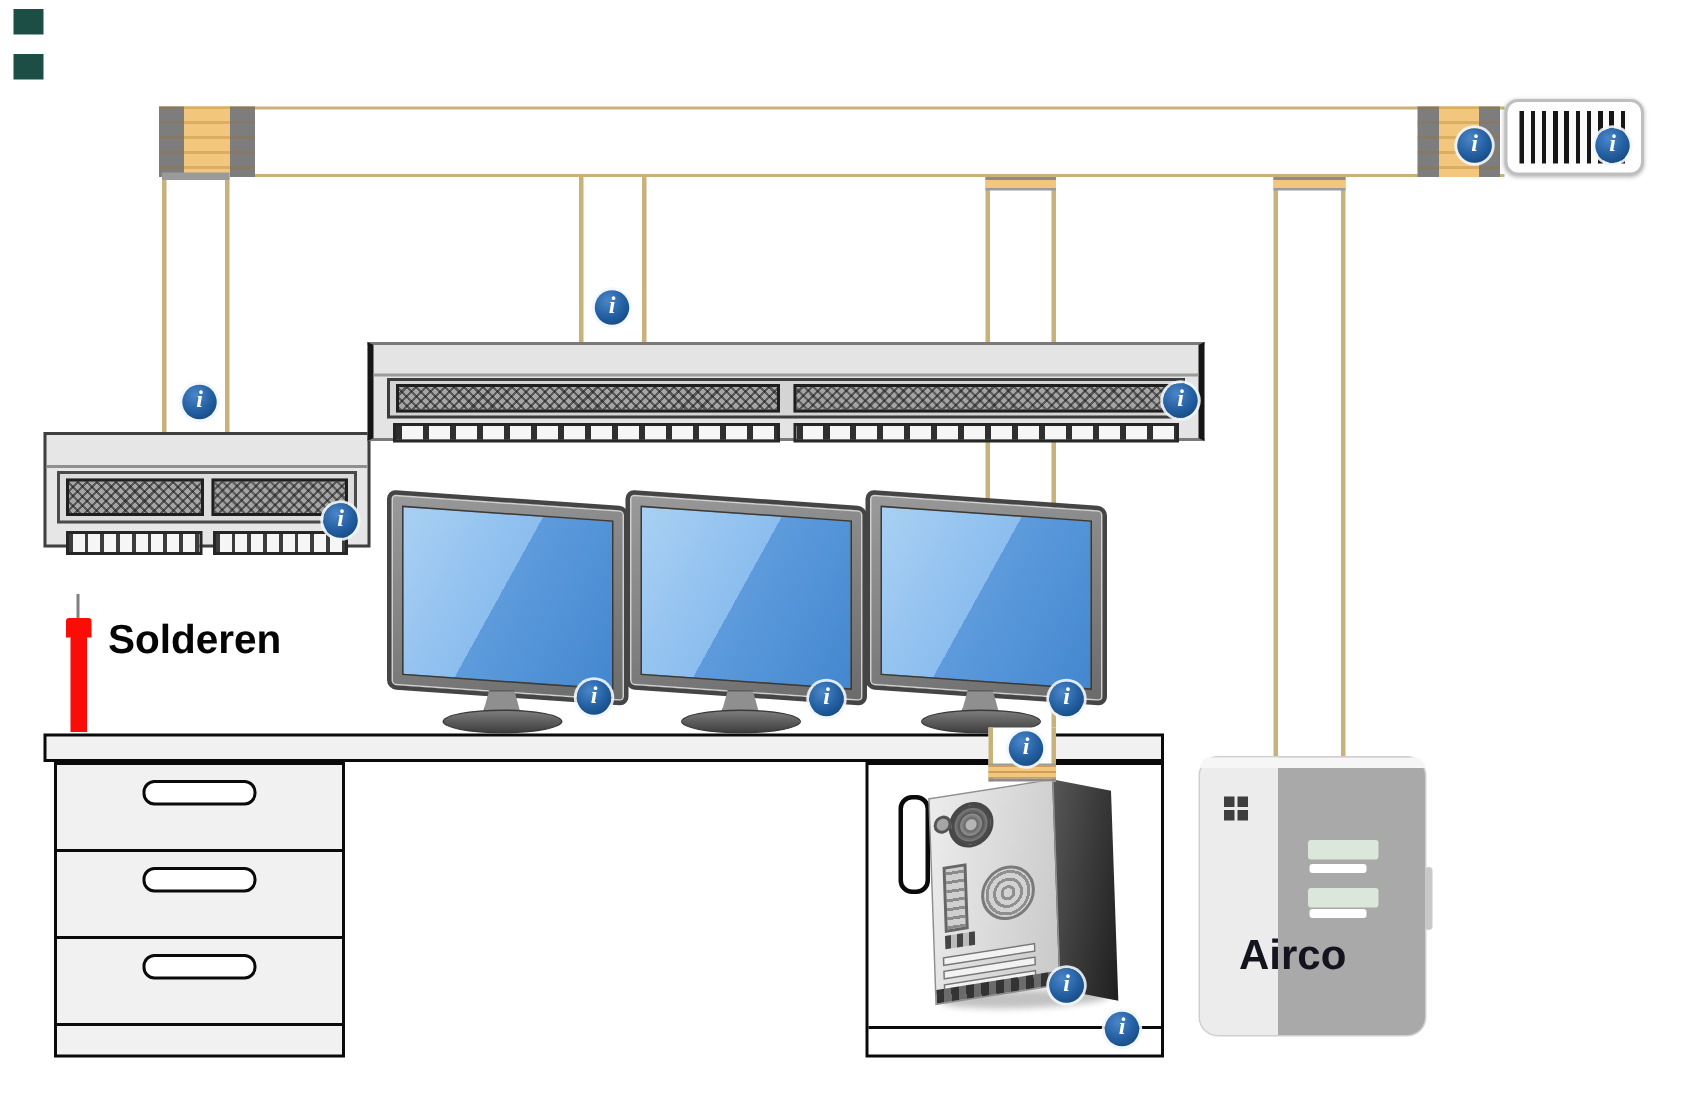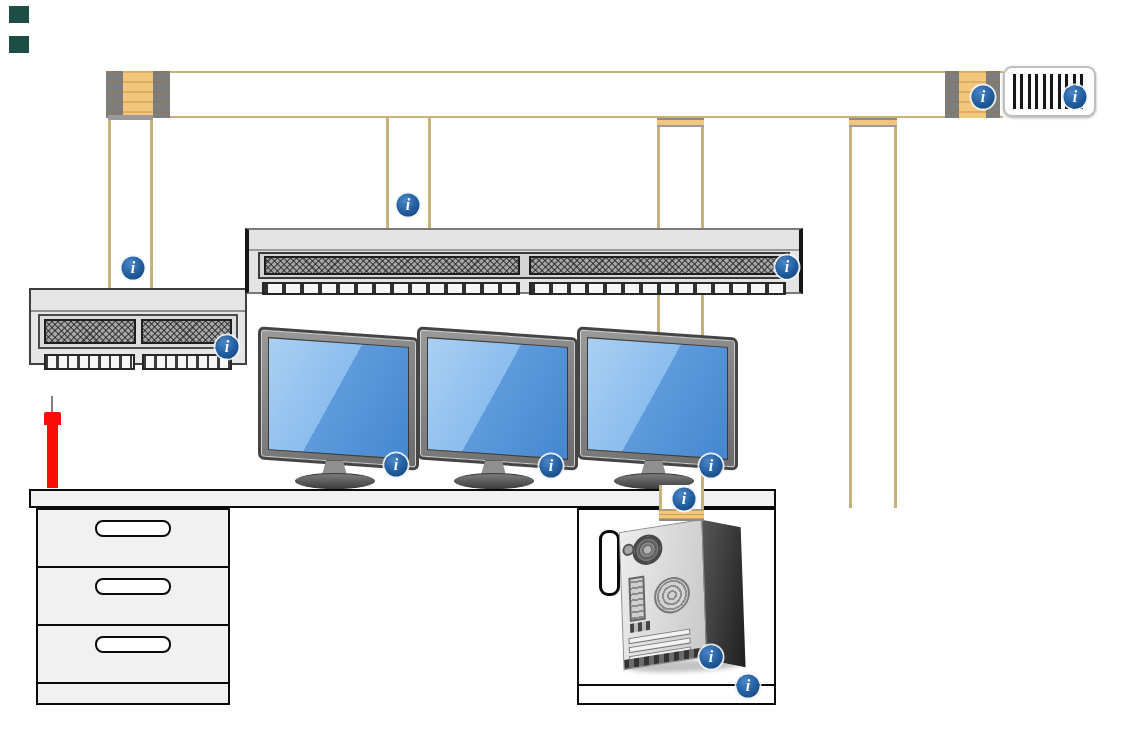--- a/index.html
+++ b/index.html
@@ -244,24 +244,40 @@
           <i></i>
           <i></i>
           <i></i>
         </div>
       <div class="pc-base"></div>
     </div>
   </div>
 
   <div class="abs desk-conn"></div>
 
+  <div class="abs airco">
+    <div class="airco-right"></div>
+    <div class="airco-handle"></div>
+    <div class="vent-grid">
+      <span></span>
+        <span></span>
+        <span></span>
+        <span></span>
+    </div>
+    <div class="bar-green" style="top:55px"></div>
+    <div class="bar-white" style="top:71px"></div>
+    <div class="bar-green" style="top:87px"></div>
+    <div class="bar-white" style="top:101px"></div>
+    <div class="airco-label">Airco</div>
+  </div>
 
   <div class="abs iron-wire"></div>
   <div class="abs iron-cap"></div>
   <div class="abs iron-body"></div>
+  <div class="abs solder-label">Solderen</div>
 
   <div class="icons-layer">
       <div class="info" style="left: 983px; top: 97px;">i</div>
       <div class="info" style="left: 1075px; top: 97px;">i</div>
       <div class="info" style="left: 133px; top: 268px;">i</div>
       <div class="info" style="left: 408px; top: 205px;">i</div>
       <div class="info" style="left: 227px; top: 347px;">i</div>
       <div class="info" style="left: 787px; top: 267px;">i</div>
       <div class="info" style="left: 396px; top: 465px;">i</div>
       <div class="info" style="left: 551px; top: 466px;">i</div>

